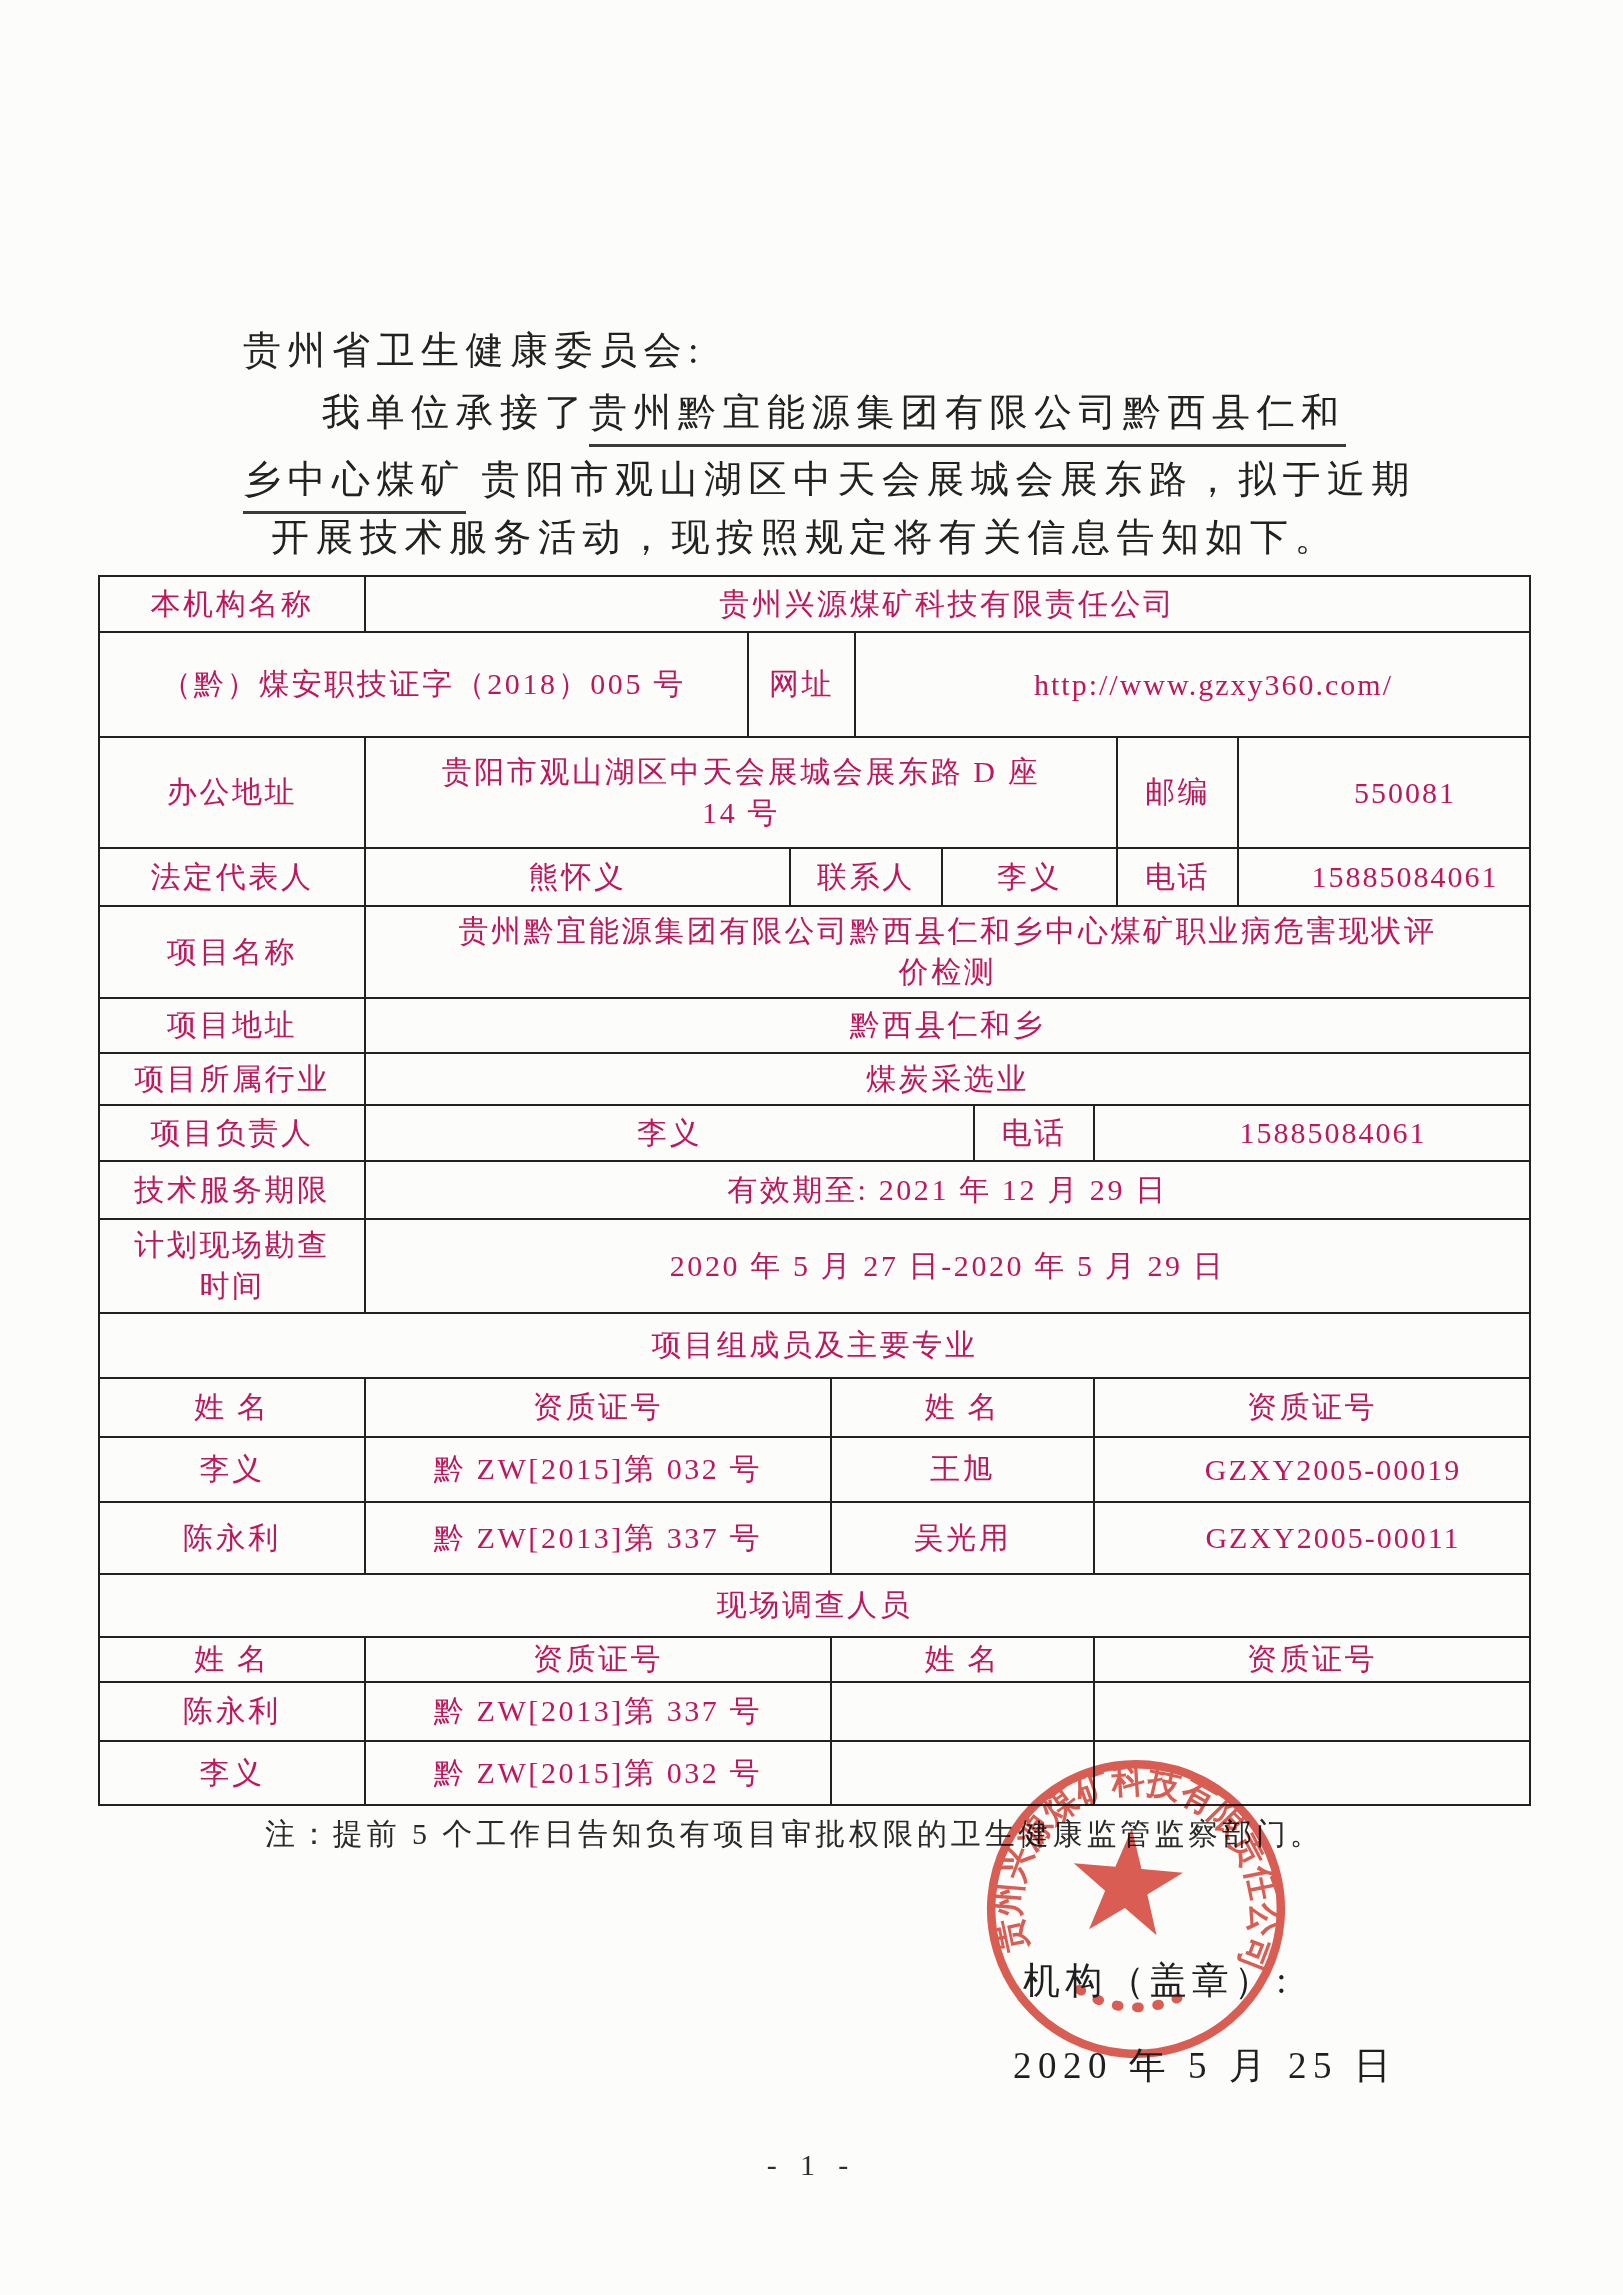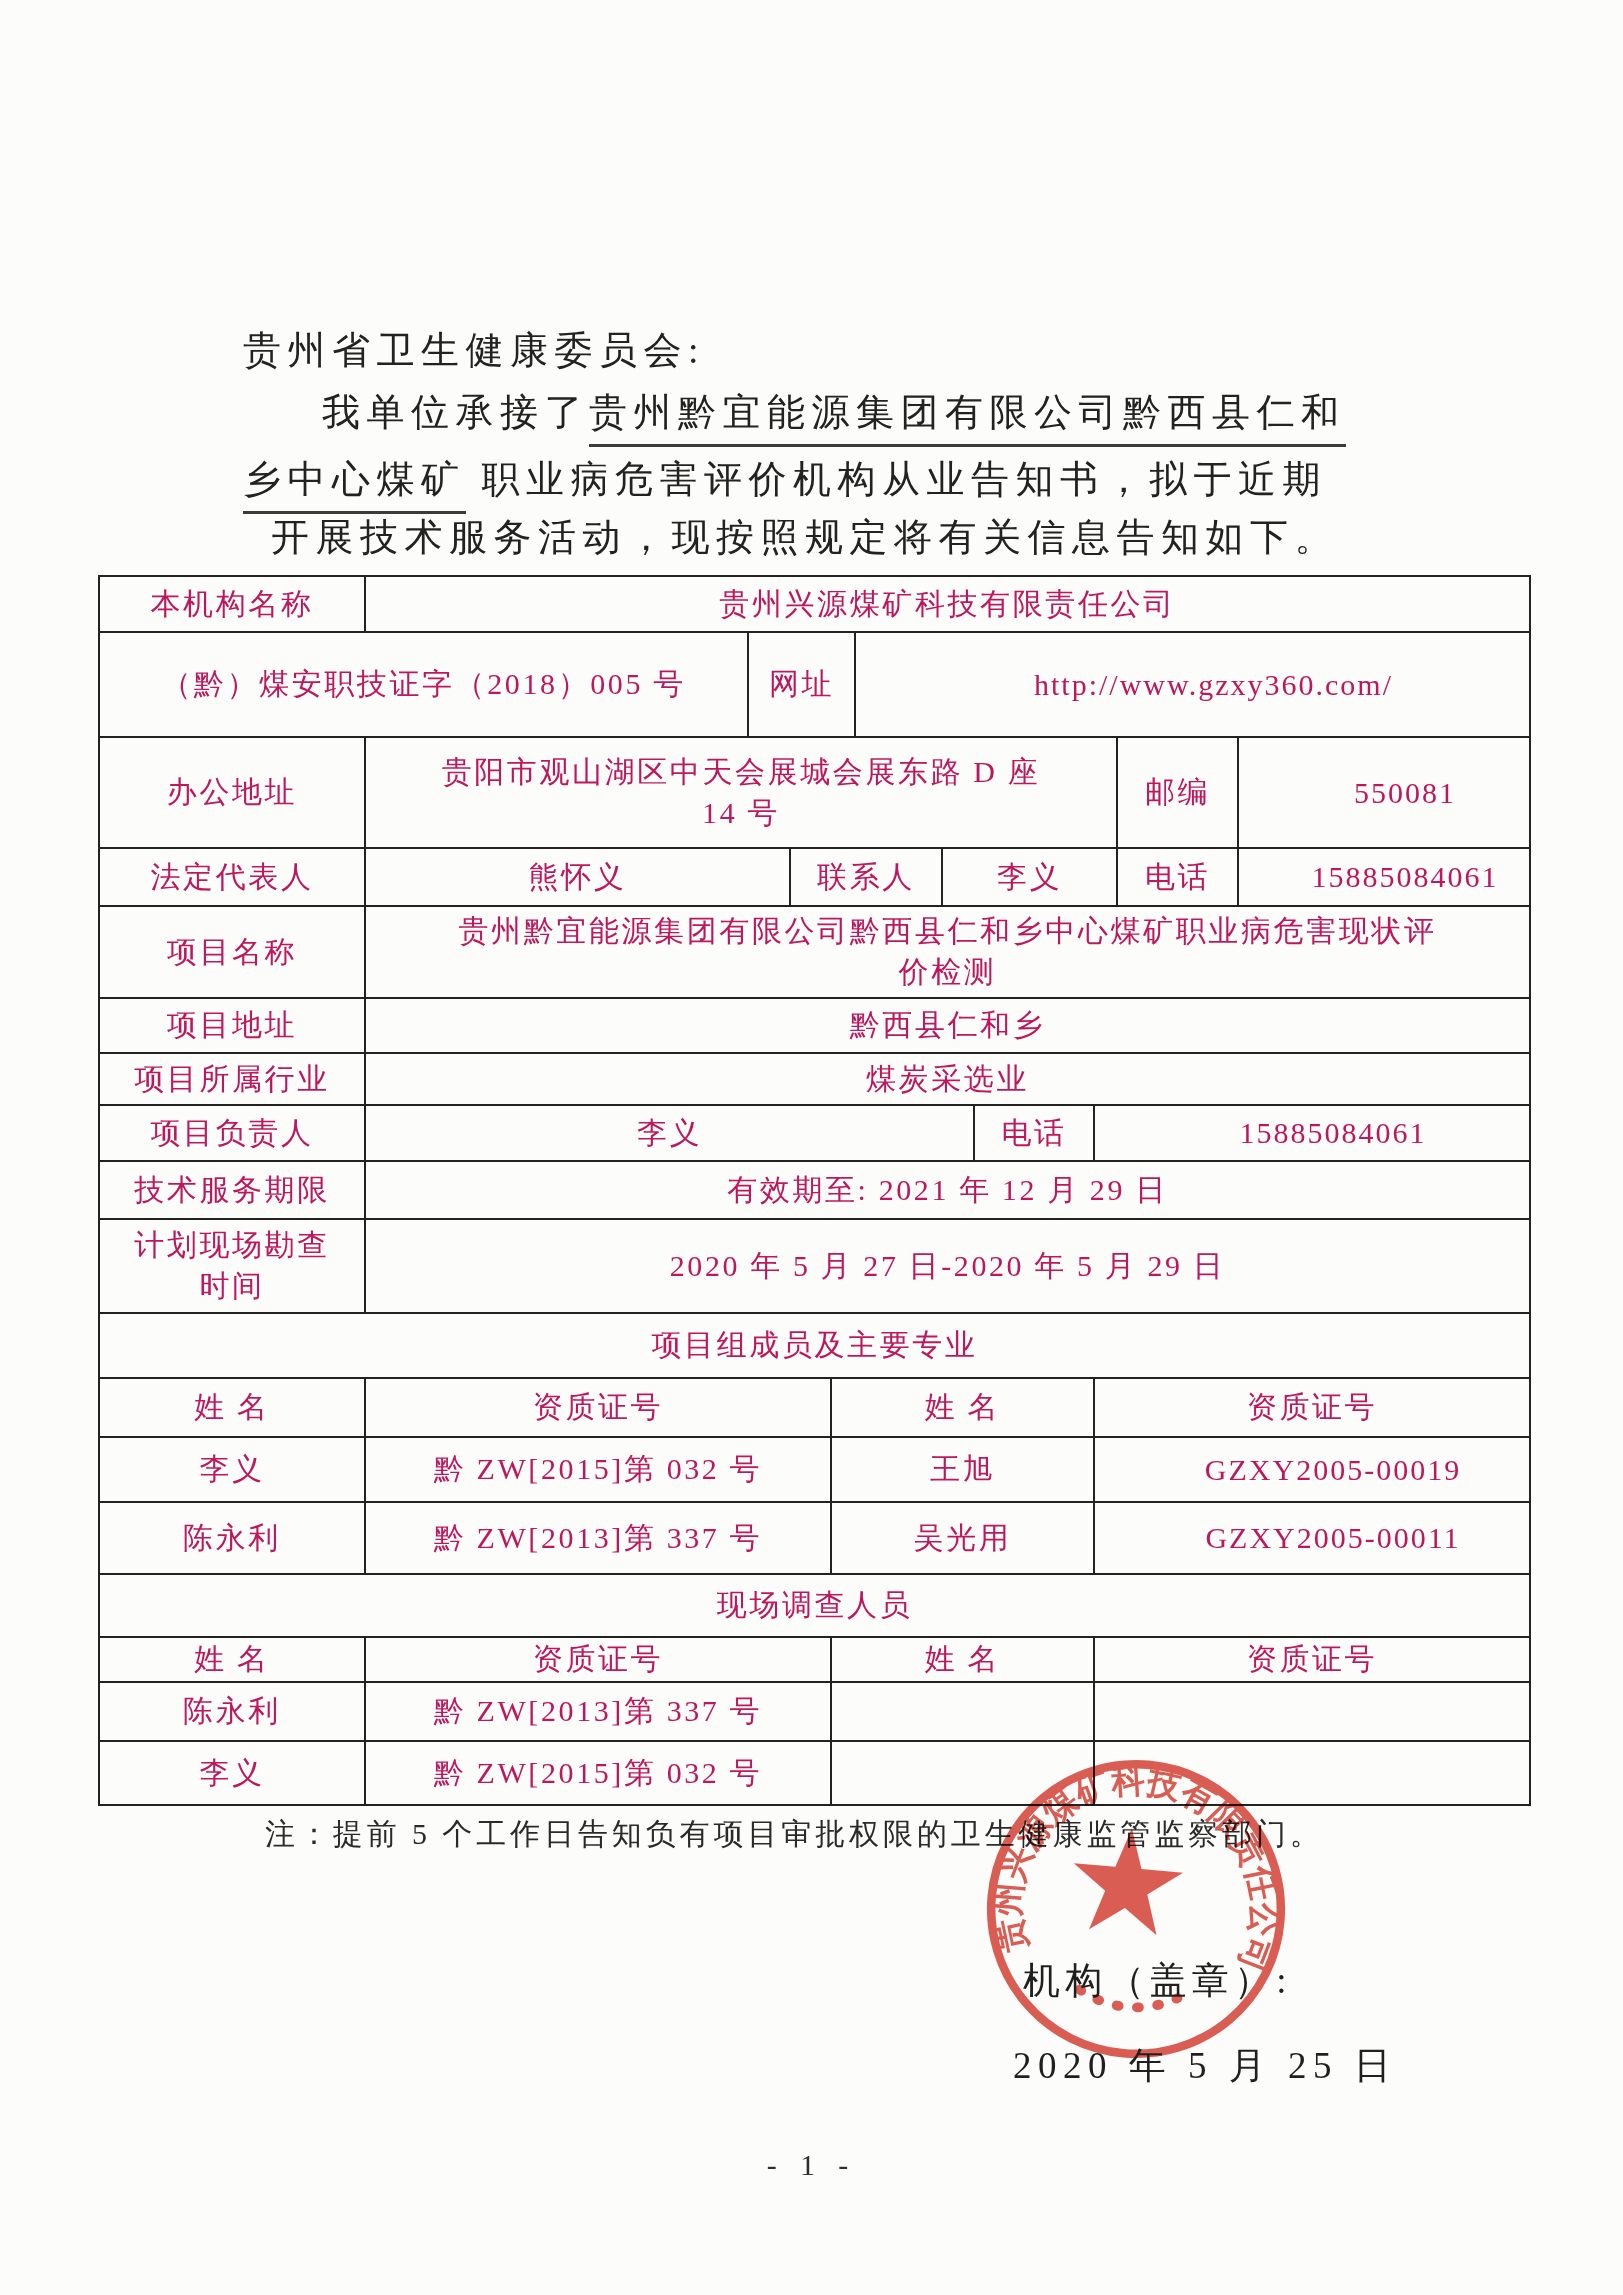--- a/index.html
+++ b/index.html
@@ -67,21 +67,21 @@
   }
 </style>
 </head>
 <body>
 
 <div class="page">
 
 
   <div class="intro-line l1">贵州省卫生健康委员会:</div>
   <div class="intro-line l2"><span>我单位承接了</span><span class="ul">贵州黔宜能源集团有限公司黔西县仁和</span></div>
-  <div class="intro-line l3"><span class="ul">乡中心煤矿</span><span> 职业病危害评价机构从业告知书，拟于近期</span></div>
+  <div class="intro-line l3"><span class="ul">乡中心煤矿</span><span> 贵阳市观山湖区中天会展城会展东路，拟于近期</span></div>
   <div class="intro-line l4">开展技术服务活动，现按照规定将有关信息告知如下。</div>
 
   <div class="tbl">
 
     <div class="tr" style="height:56px">
       <div class="td" style="width:266px">本机构名称</div>
       <div class="td grow">贵州兴源煤矿科技有限责任公司</div>
     </div>
 
     <div class="tr" style="height:105px">

